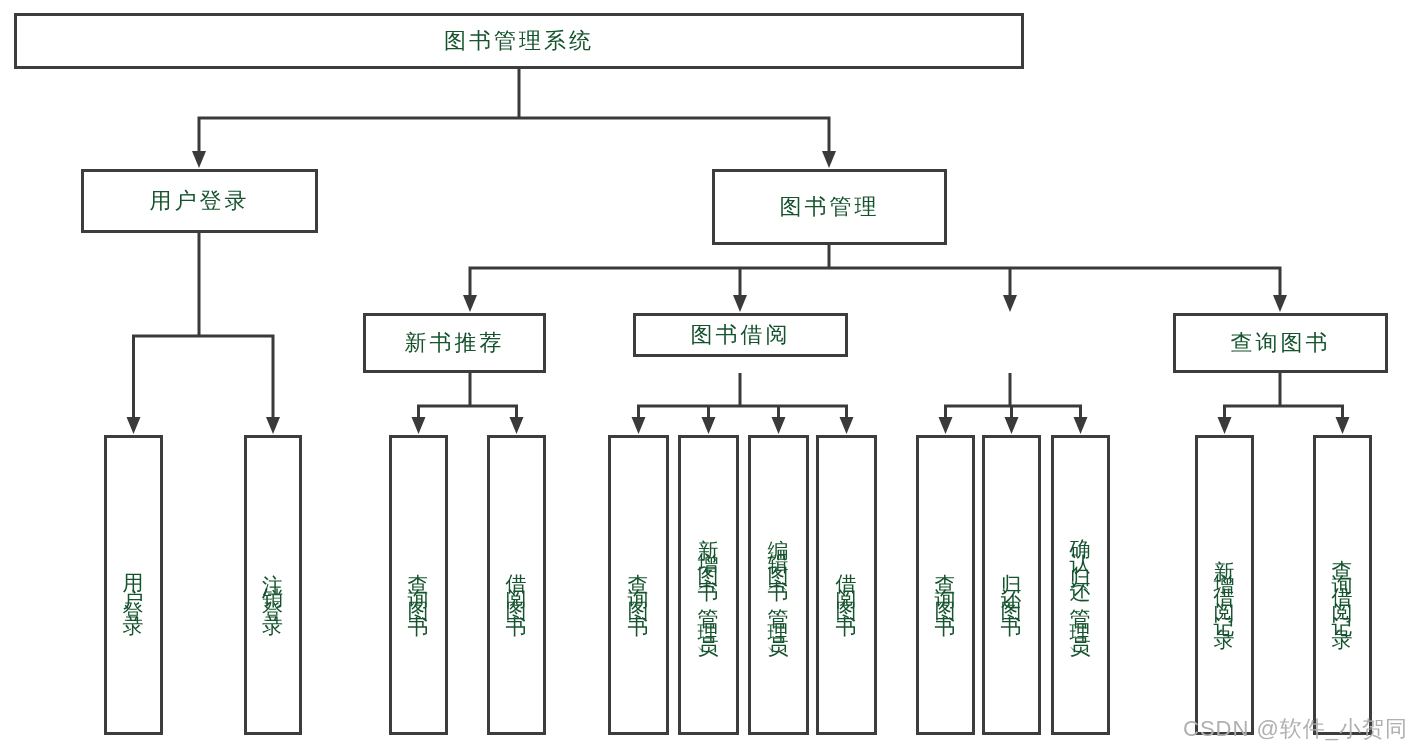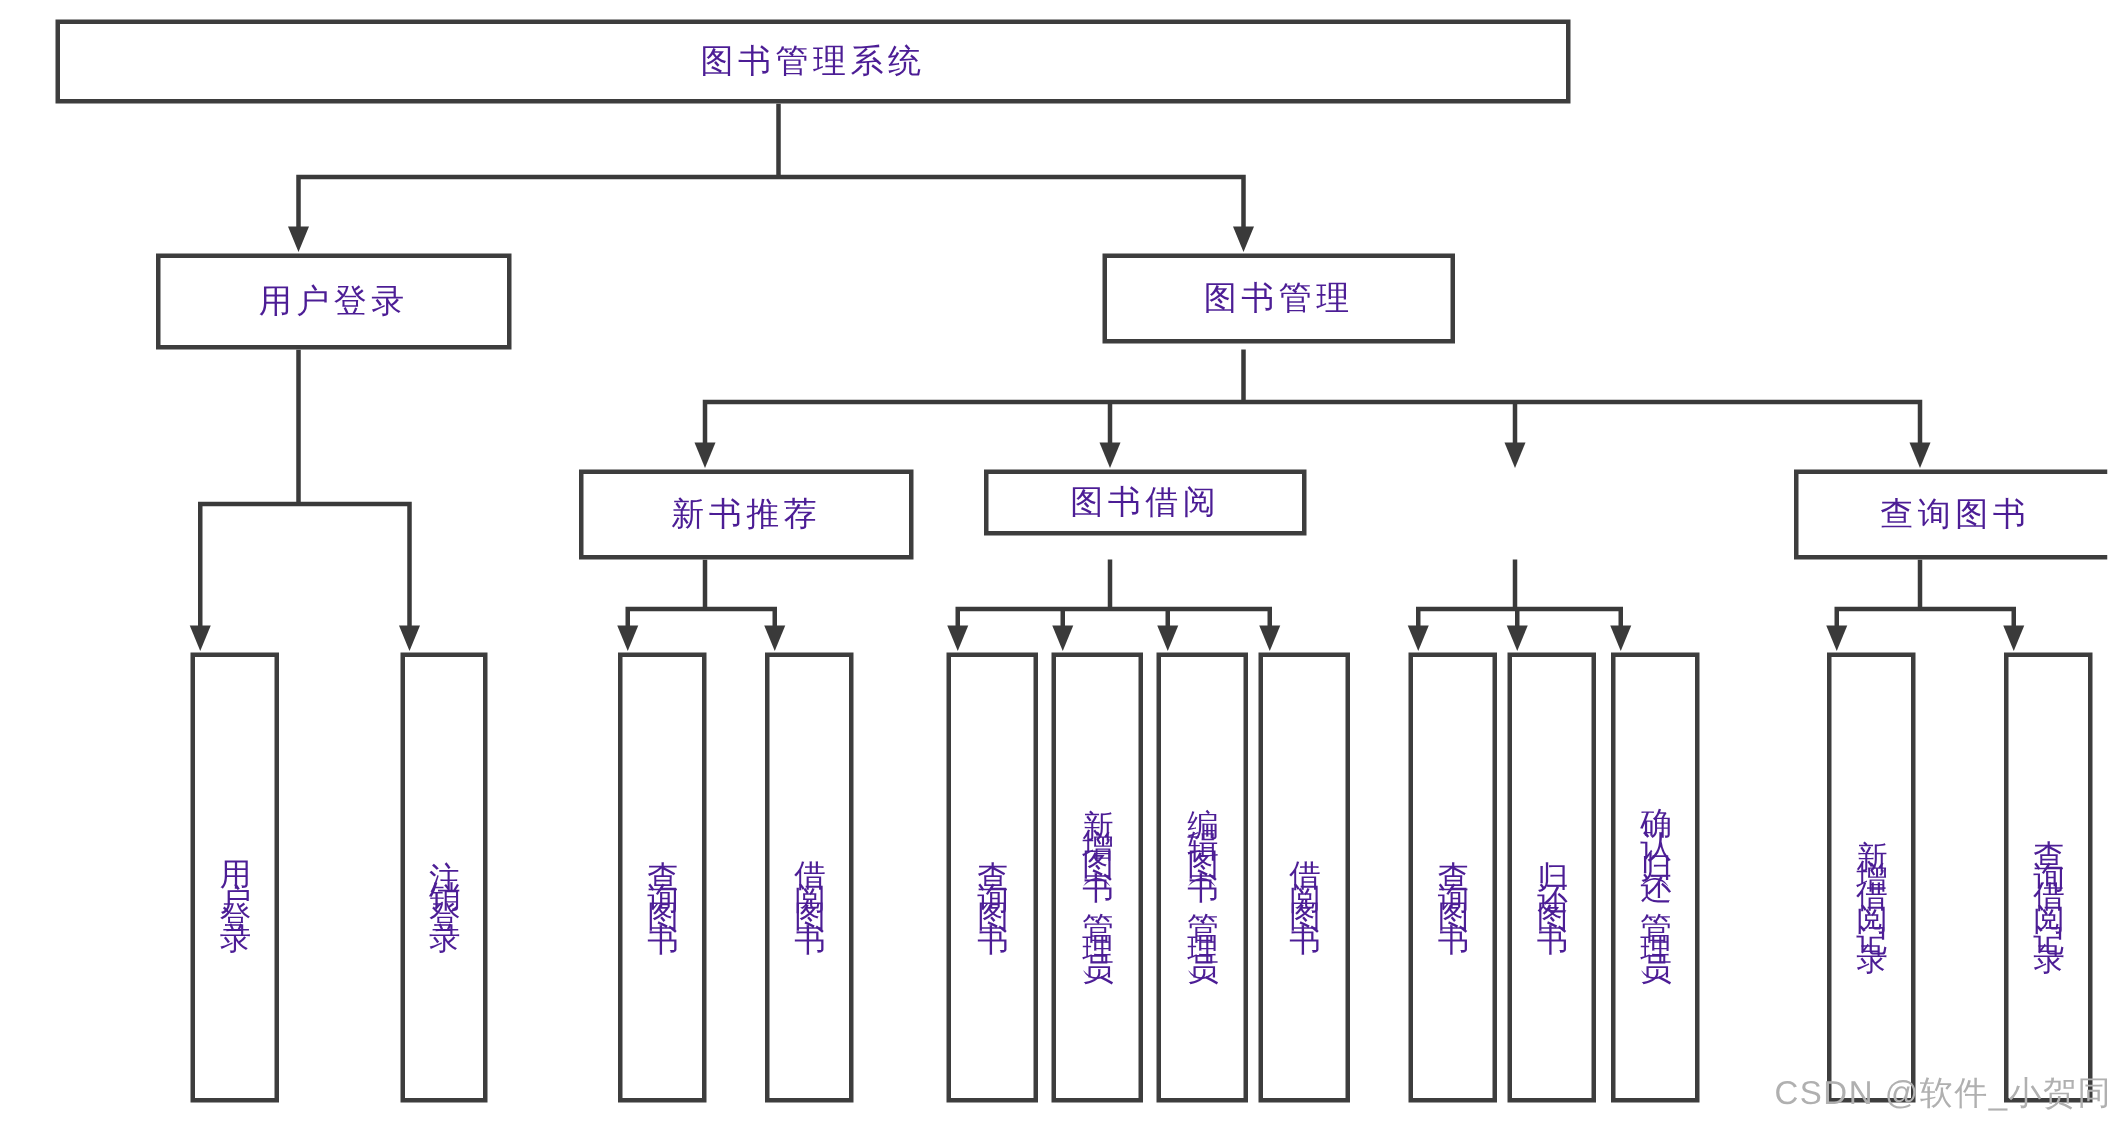--- a/index.html
+++ b/index.html
@@ -19,26 +19,25 @@
     position: absolute;
     left: 0; top: 0;
     z-index: 1;
     pointer-events: none;
   }
   .node {
     position: absolute;
     box-sizing: border-box;
     background: #ffffff;
     border: 3px solid #3d3d3d;
-    color: #4c1d95;
+    color: #14532d;
     display: flex;
     align-items: center;
     justify-content: center;
     z-index: 2;
-    margin-left: 23px;
   }
   .h-node {
     font-size: 22px;
     letter-spacing: 3px;
     white-space: nowrap;
   }
   .v-node .v-text {
     writing-mode: vertical-rl;
     text-orientation: mixed;
     font-size: 21px;
@@ -91,23 +90,23 @@
       <polygon points="1004.5,417 1018.5,417 1011.5,434"></polygon>
       <polygon points="1073.5,417 1087.5,417 1080.5,434"></polygon>
       <polygon points="1217.5,417 1231.5,417 1224.5,434"></polygon>
       <polygon points="1335.5,417 1349.5,417 1342.5,434"></polygon>
     </g>
   </svg>
 
   <div class="node h-node" style="left:14px; top:13px; width:1010px; height:56px;">图书管理系统</div>
 
   <div class="node h-node" style="left:81px; top:169px; width:237px; height:64px;">用户登录</div>
-  <div class="node h-node" style="left:712px; top:169px; width:235px; height:60px;">图书管理</div>
+  <div class="node h-node" style="left:712px; top:169px; width:235px; height:76px;">图书管理</div>
 
-  <div class="node h-node" style="left:363px; top:313px; width:223px; height:60px;">新书推荐</div>
+  <div class="node h-node" style="left:363px; top:313px; width:183px; height:60px;">新书推荐</div>
   <div class="node h-node" style="left:633px; top:313px; width:215px; height:44px;">图书借阅</div>
   <div class="node h-node" style="left:1173px; top:313px; width:215px; height:60px;">查询图书</div>
 
   <div class="node v-node" style="left:104px; top:435px; width:59px; height:300px;">
     <span class="v-text">用户登录</span>
   </div>
   <div class="node v-node" style="left:244px; top:435px; width:58px; height:300px;">
     <span class="v-text">注销登录</span>
   </div>
 

